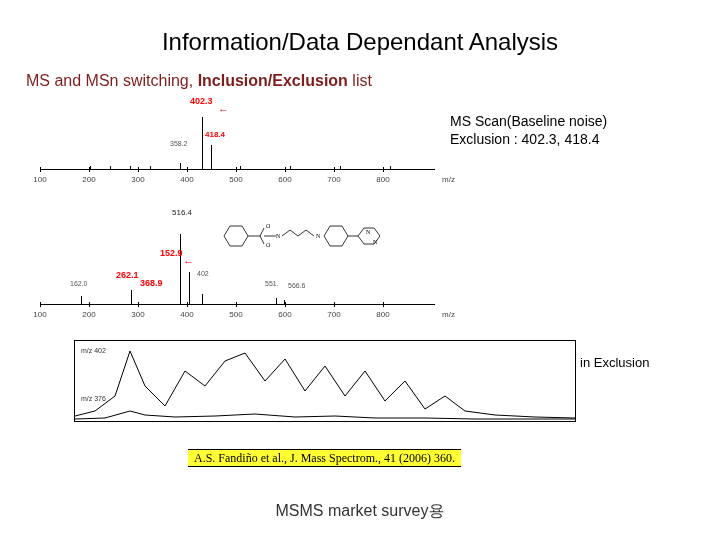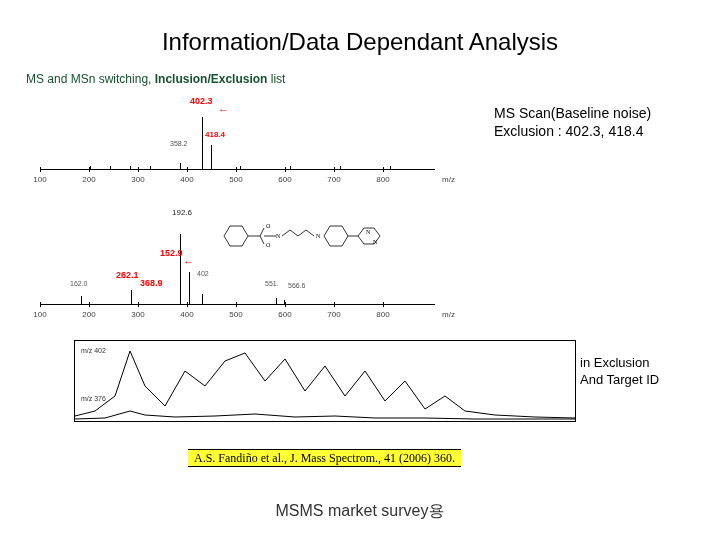--- a/index.html
+++ b/index.html
@@ -19,23 +19,23 @@
     width: 100%;
     text-align: center;
     font-size: 24px;
     font-family: Arial, sans-serif;
     color: #000;
   }
   .subtitle {
     position: absolute;
     top: 72px;
     left: 26px;
-    font-size: 12px;
+    font-size: 16px;
     font-family: "Segoe UI", Arial, sans-serif;
-    color: #14532d;
+    color: #7f1d1d;
   }
   .subtitle .bold { font-weight: 700; }
 
   
   .spec1 {
     position: absolute;
     top: 100px;
     left: 40px;
     width: 395px;
     height: 70px;
@@ -58,21 +58,21 @@
   .spec1 .pm5{left:200px}.spec1 .pm6{left:250px}.spec1 .pm7{left:300px}.spec1 .pm8{left:350px}
 
   .lbl-red { color:#f00; font-size:9px; font-weight:bold; font-family:Arial,sans-serif; position:absolute;}
   .spec1 .lbl402 { left:150px; top:-4px; }
   .spec1 .arrow402 { position:absolute; left:178px; top:2px; color:#f00; font-size:11px;}
   .spec1 .lbl418u { left:165px; top:30px; color:#f00; font-size:8px; font-weight:bold; }
   .spec1 .lbl358 { position:absolute; left:130px; top:40px; font-size:7px; color:#555; font-family:Arial,sans-serif;}
 
   
   .cap { position:absolute; font-family:"Segoe UI",Arial,sans-serif; font-size:14px; color:#000; line-height:1.3;}
-  .cap1 { top:104px; left:450px;margin-left:44px; }
+  .cap1 { top:112px; left:450px; }
 
   
   .spec2 { position:absolute; top:210px; left:40px; width:395px; height:95px;}
   .spec2 .axis-x { position:absolute; left:0; bottom:0; width:395px; height:1px; background:#000;}
   .spec2 .pk-358 { left:140px; height:70px; }
   .spec2 .pk-376 { left:149px; height:32px; }
   .spec2 .pk-162 { left:41px; height:8px; }
   .spec2 .pk-262 { left:91px; height:14px; }
   .spec2 .pk-402 { left:162px; height:10px; }
   .spec2 .pk-551 { left:236px; height:6px; }
@@ -198,21 +198,21 @@
   <div class="peak pk-162"></div>
   <div class="peak pk-551"></div>
   <div class="peak pk-566"></div>
   <div class="peak pk-minor pm1"></div>
     <div class="peak pk-minor pm2"></div>
     <div class="peak pk-minor pm3"></div>
   <div class="peak pk-minor pm4"></div>
     <div class="peak pk-minor pm5"></div>
     <div class="peak pk-minor pm6"></div>
 
-  <div class="lbl-358">192.6</div>
+  <div class="lbl-358">516.4</div>
   <div class="lbl-red lbl-376">152.9</div>
   <div class="arrow376">←</div>
   <div class="lbl-red lbl-262">262.1</div>
   <div class="lbl-red lbl-368">368.9</div>
   <div class="lbl-402s">402</div>
   <div class="lbl-162">162.0</div>
   <div class="lbl-551">551.</div>
   <div class="lbl-566">566.6</div>
 </div>
 
@@ -244,20 +244,19 @@
   <svg viewBox="0 0 500 80" preserveAspectRatio="none">
     <polyline fill="none" stroke="#000" stroke-width="1" points="0,75 20,70 40,55 55,10 70,45 90,65 110,30 130,45 150,20 170,12 190,40 210,18 230,50 250,25 270,55 290,30 310,60 330,40 350,68 370,55 390,70 420,74 460,76 500,77"></polyline>
     <polyline fill="none" stroke="#000" stroke-width="1" points="0,78 30,77 55,70 70,74 100,76 140,75 180,73 220,76 260,75 300,77 350,77 400,78 500,78"></polyline>
   </svg>
   <div class="trace-lbl tl1">m/z 402</div>
   <div class="trace-lbl tl2">m/z 376</div>
 </div>
 
 <div class="cap cap3">
   <div>in Exclusion</div>
-  <div>And Target ID</div>
 </div>
 
 <div class="citation-wrap">
   <span class="citation">A.S. Fandiño et al., J. Mass Spectrom., 41 (2006) 360.</span>
 </div>
 
 <div class="footer">MSMS market survey용</div>
 
 </body></html>

